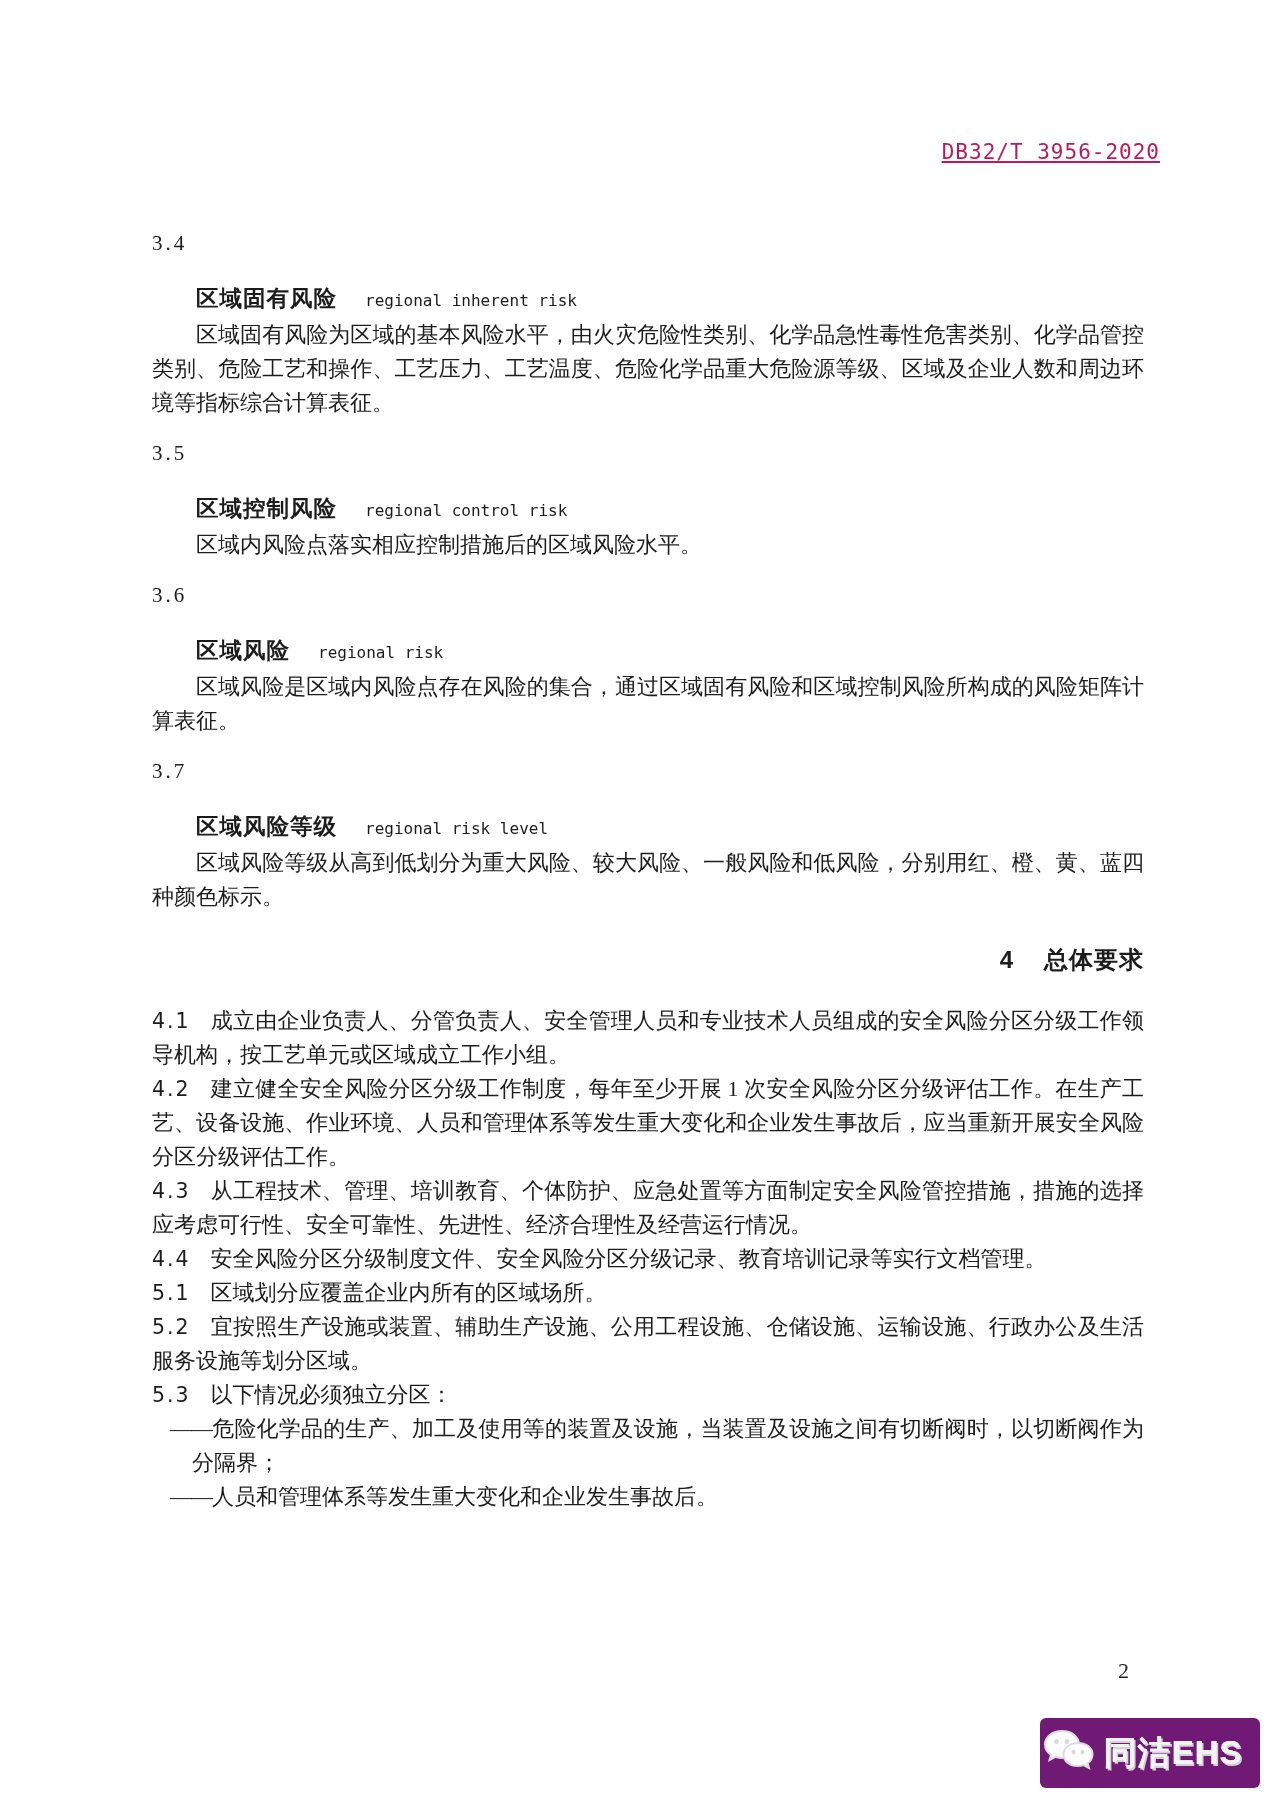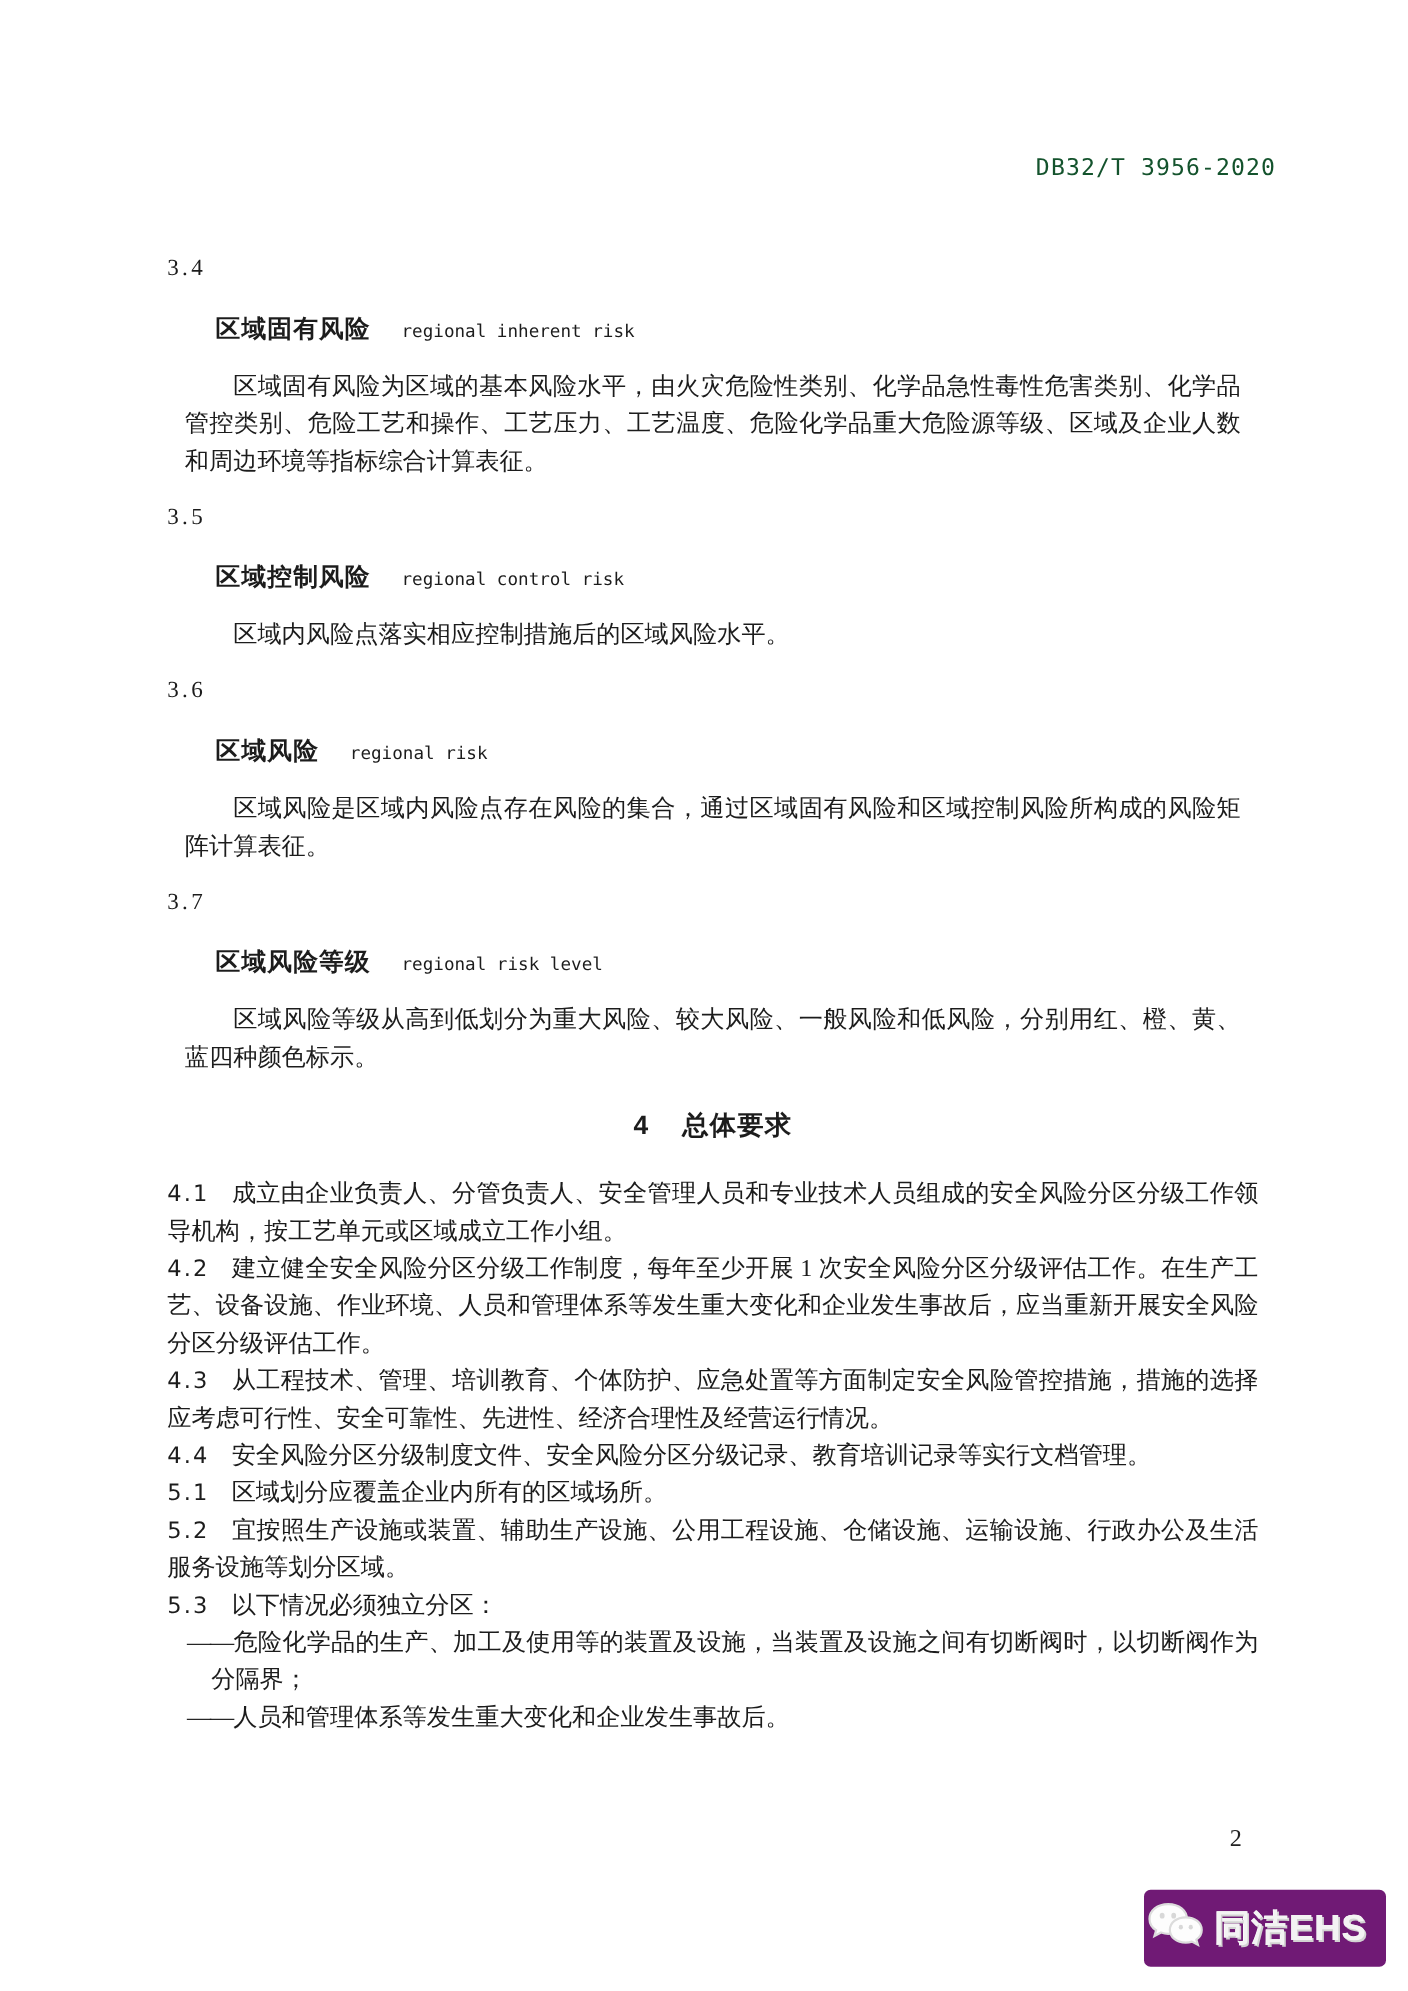--- a/index.html
+++ b/index.html
@@ -7,21 +7,21 @@
     position:relative;
     width:1280px;height:1810px;
     background:#ffffff;
     overflow:hidden;
     font-family:"Liberation Serif","DejaVu Serif",serif;
     color:#1c1c1c;
   }
   .header-code{
     position:absolute;top:140px;right:120px;
     font-family:"DejaVu Sans Mono","Liberation Mono",monospace;
-    font-size:21px;letter-spacing:1px;color:#14532d;
+    font-size:21px;letter-spacing:1px;color:#be185d;text-decoration:underline;
   }
   .content{
     position:absolute;left:152px;top:226px;width:992px;
     font-size:22px;line-height:34px;
     text-align:justify;
   }
   .term-num{
     font-family:Liberation Serif, serif;
     font-size:21px;letter-spacing:3px;
     margin-top:16px;
@@ -34,26 +34,26 @@
     text-align:left;
   }
   .term-cn{
     font-family:"Liberation Sans","DejaVu Sans",sans-serif;
     font-size:22.5px;letter-spacing:1px;
   }
   .term-en{
     font-family:"DejaVu Sans Mono","Liberation Mono",monospace;
     font-size:16px;margin-left:28px;font-weight:normal;
   }
-  p.def{margin:16px;text-indent:2em;}
+  p.def{margin:0;text-indent:2em;}
   h2.chapter{
     margin:26px 0 24px 0;
     font-family:"Liberation Sans","DejaVu Sans",sans-serif;
     font-size:24px;line-height:40px;font-weight:bold;
-    letter-spacing:1px;text-align:center;
+    letter-spacing:1px;text-align:right;
   }
   h2.chapter .ch-num{margin-right:30px;}
   p.clause{margin:0;}
   .clause-num{
     font-family:"DejaVu Sans","Liberation Sans",sans-serif;
     font-size:20.5px;letter-spacing:2px;
     margin-right:20px;white-space:nowrap;
   }
   .dash-item{margin:0;padding-left:40px;text-indent:-22px;}
   .dash-mark{letter-spacing:-1px;}

